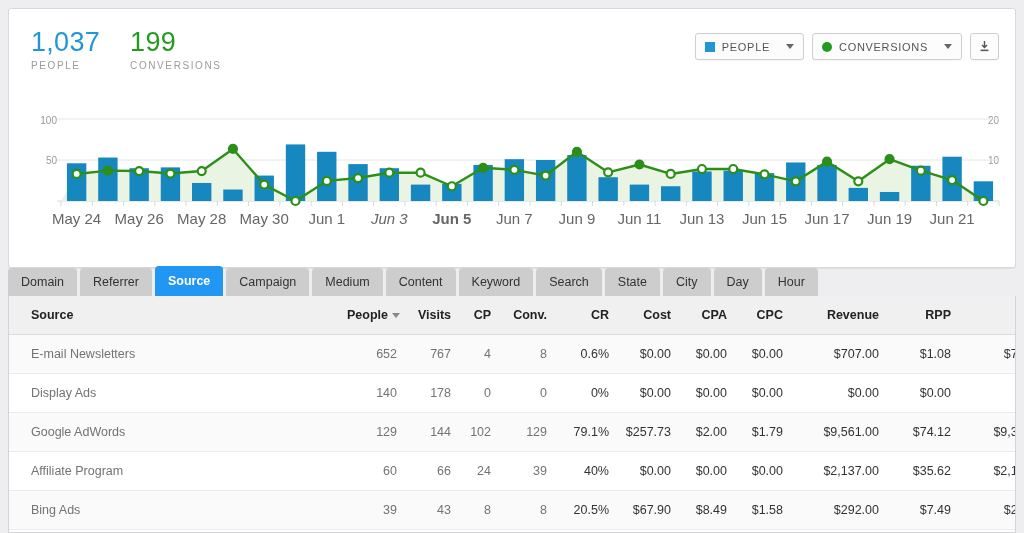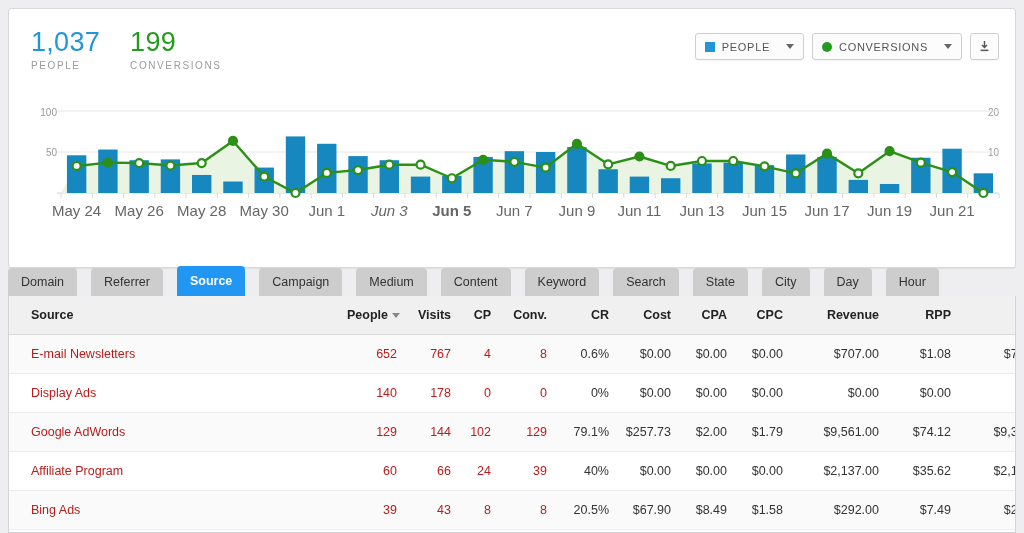--- a/index.html
+++ b/index.html
@@ -66,21 +66,21 @@
     border-left: 4px solid transparent;
     border-right: 4px solid transparent;
     border-top: 5px solid #666;
   }
   .pill.dl {
     padding: 0; width: 29px; justify-content: center;
   }
   .dl-icon { display: block; }
 
   
-  .plot-wrap { position: absolute; left: 0; top: 92px; right: 0; height: 120px; padding-left: 24px; }
+  .plot-wrap { position: absolute; left: 0; top: 100px; right: 0; height: 120px; padding-left: 24px; }
   .y-lab {
     position: absolute;
     font-size: 10px;
     color: #999;
   }
   .y-left  { left: 22px;  text-align: right; width: 26px; }
   .y-right { right: 16px; text-align: right; width: 26px; }
   svg.plot { position: absolute; left: 0; top: 0; }
   .xtick {
     position: absolute;
@@ -95,21 +95,21 @@
     position: absolute;
     left: 8px; top: 266px;
     display: flex;
     align-items: flex-end;
     height: 30px;
   }
   .tab {
     height: 28px;
     line-height: 28px;
     padding: 0 13px;
-    margin-right: 14px;
+    margin-right: 3px;
     background: #cdcdcd;
     color: #333;
     font-size: 12.5px;
     border-radius: 4px 4px 0 0;
     cursor: pointer;
     white-space: nowrap;
   }
   .tab.active {
     background: #2196f3;
     color: #fff;
@@ -154,21 +154,21 @@
     padding: 0 8px;
     font-size: 12.5px;
     text-align: right;
     color: #333;
     border-bottom: 1px solid #ececec;
     white-space: nowrap;
   }
   tbody td.first { text-align: left; padding-left: 22px; }
   tbody tr:nth-child(odd) td { background: #fafafa; }
   tbody tr:nth-child(even) td { background: #ffffff; }
-  .lnk { color: #b91c1c; cursor: pointer; }
+  .lnk { color: #737373; cursor: pointer; }
 </style>
 </head>
 <body>
 
 <div id="root">
 
   <div class="chart-card">
 
     <div class="totals">
       <div class="total-block">

